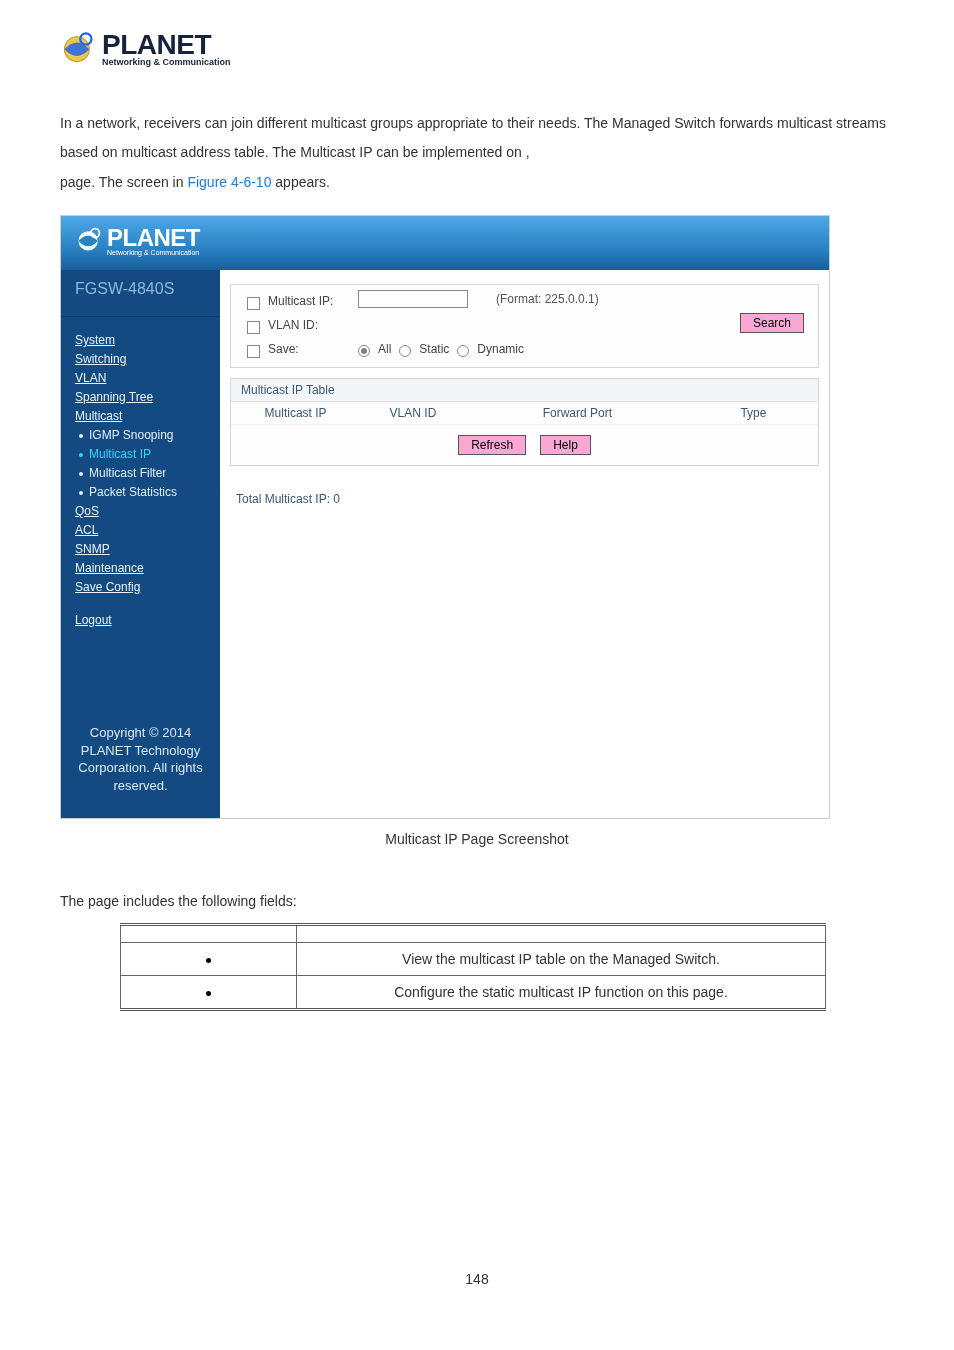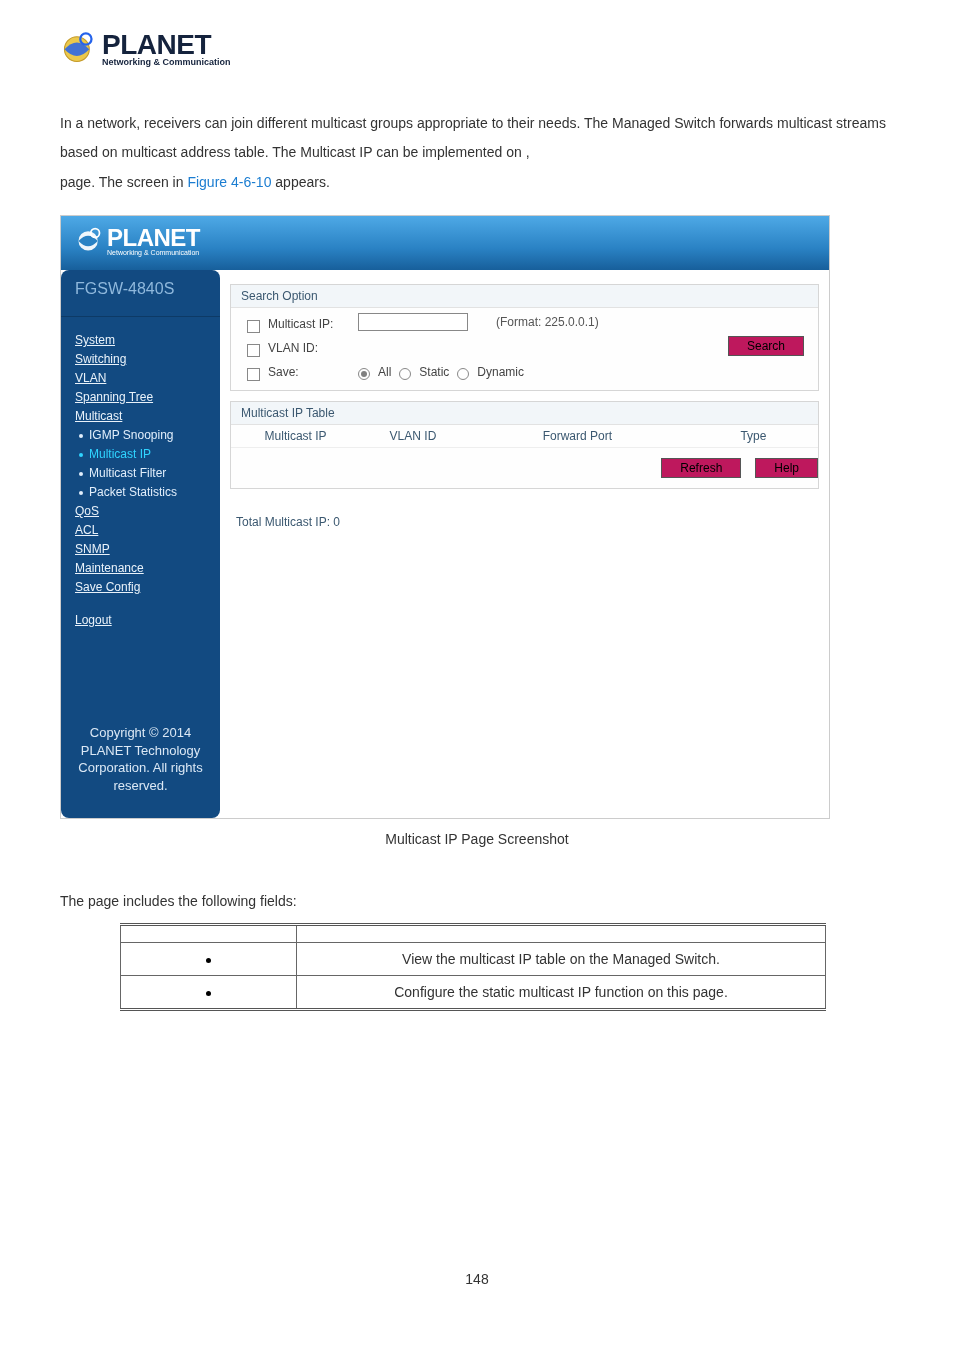--- a/index.html
+++ b/index.html
@@ -10,21 +10,21 @@
   .brand-sub { font-size:9px; color:#15233d; font-weight:bold; }
   .intro { line-height: 2.1; font-size:14px; margin-bottom: 18px; }
   .intro .link { color:#1b7dd1; }
 
   .shot { border:1px solid #ccc; width:770px; margin:4px 0 12px 0; }
   .shot-top { height:54px; background:linear-gradient(#4ea9e6,#2a82c4 60%,#175f9b); position:relative; }
   .shot-top .logo { position:absolute; left:14px; top:10px; display:flex; align-items:center; gap:4px; }
   .shot-top .logo-text { color:#fff; font-weight:900; font-size:24px; letter-spacing:-0.5px; font-family:Arial Black, Arial, sans-serif; line-height:0.9; }
   .shot-top .logo-sub { color:#fff; font-size:7px; }
   .shot-body { display:flex; min-height:548px; }
-  .sidebar { width:159px; background:#124a81; color:#e9f2fa; padding:0; font-size:12px; display:flex; flex-direction:column;border-radius:8px; }
+  .sidebar { width:159px; background:#124a81; color:#e9f2fa; padding:0; font-size:12px; display:flex; flex-direction:column; }
   .model { color:#8fb8dc; font-size:16px; padding:10px 12px 18px 14px; border-bottom:1px solid #0d3a66; font-family: Arial, sans-serif;}
   .nav { padding:8px 0 0 0; flex:1; }
   .nav-item { padding:2px 14px 3px 14px; color:#e9f2fa; text-decoration:underline; cursor:pointer; font-size:12px; }
   .nav-sub { padding:2px 14px 3px 18px; color:#e1eefb; font-size:12px; }
   .nav-sub.active { color:#2fd4ff; }
   .nav-sub .bullet { display:inline-block; width:4px; height:4px; background:currentColor; border-radius:50%; vertical-align:middle; margin-right:6px; }
   .nav-sub.active .bullet { background:#2fd4ff; }
   .copyright { font-size:13px; color:#dbe8f5; text-align:center; padding:0 10px 24px 10px; line-height:1.35; }
   .content { flex:1; background:#fff; padding:4px 4px 10px 4px; }
   .tabs { padding:6px 4px 0 4px; }
@@ -35,27 +35,27 @@
   .form-row { display:flex; align-items:flex-end; padding:5px 10px 5px 38px; font-size:12px; color:#444; }
   .form-row .lbl { width:90px; }
   .form-row .controls { flex:1; display:flex; align-items:center; gap:8px; }
   .chk { width:13px; height:13px; border:1px solid #888; background:#fff; display:inline-block; margin-left:-22px; margin-right:8px; position:relative; top:2px; }
   .txt { width:110px; height:18px; border:1px solid #888; font-size:12px; padding:0 3px; }
   .hint { color:#555; }
   .sel { width:48px; height:20px; border:1px solid #888; font-size:12px; background:#fff; display:flex; align-items:center; justify-content:space-between; padding:0 4px; }
   .sel .caret { font-size:8px; }
   .radio { width:12px; height:12px; border:1px solid #888; border-radius:50%; display:inline-block; position:relative; top:2px; }
   .radio.sel-on::after { content:""; position:absolute; inset:2px; background:#808080; border-radius:50%; }
-  .btn { border:1px solid #555; background:#be185d; font-size:12px; padding:2px 18px; cursor:pointer; }
+  .btn { border:1px solid #555; background:#f9a8d4; font-size:12px; padding:2px 12px; cursor:pointer; }
   .search-cell { padding-right:14px; display:flex; align-items:center; justify-content:flex-end; }
 
   .table-head { display:flex; font-size:12px; color:#3b5870; padding:4px 0; border-bottom:1px solid #eee; }
   .th { text-align:center; }
   .th1{width:22%} .th2{width:18%} .th3{width:38%} .th4{width:22%}
-  .table-actions { text-align:center; padding:10px 0; display:flex; gap:14px; justify-content:flex-end; }
+  .table-actions { text-align:center; padding:10px 0; display:flex; gap:14px; justify-content:center; }
   .total { font-size:12px; color:#3b5870; padding:4px 4px 0 12px;margin-top:22px; }
 
   .caption { text-align:center; font-size:14px; margin:10px 0 46px 0; }
   .below-intro { font-size:14px; margin-bottom:14px; }
 
   .obj-table { width:706px; margin-left:60px; border-collapse:collapse;text-align:center; }
   .obj-table tr.border-top-strong td { border-top:3px double #555; }
   .obj-table td { border:1px solid #666; padding:8px 12px; font-size:14px; vertical-align:middle; }
   .obj-table td.first { width:176px; }
   .obj-table .dot { display:inline-block; width:5px; height:5px; background:#000; border-radius:50%; vertical-align:middle; }
@@ -127,21 +127,20 @@
           <div class="nav-item">Save Config</div>
           <div style="height:14px"></div>
           <div class="nav-item">Logout</div>
         </div>
         <div class="copyright">Copyright © 2014 PLANET Technology Corporation. All rights reserved.</div>
       </div>
 
       <div class="content">
 
         <div class="panel">
-          <div class="panel-title">Search Option</div>
           <div style="display:flex">
             <div style="flex:1">
               <div class="form-row">
                 <span class="chk"></span>
                 <span class="lbl">Multicast IP:</span>
                 <span class="controls">
                   <input class="txt" style="">
                   <span style="width:12px"></span>
                   <span class="hint">(Format: 225.0.0.1)</span>
                 </span>

